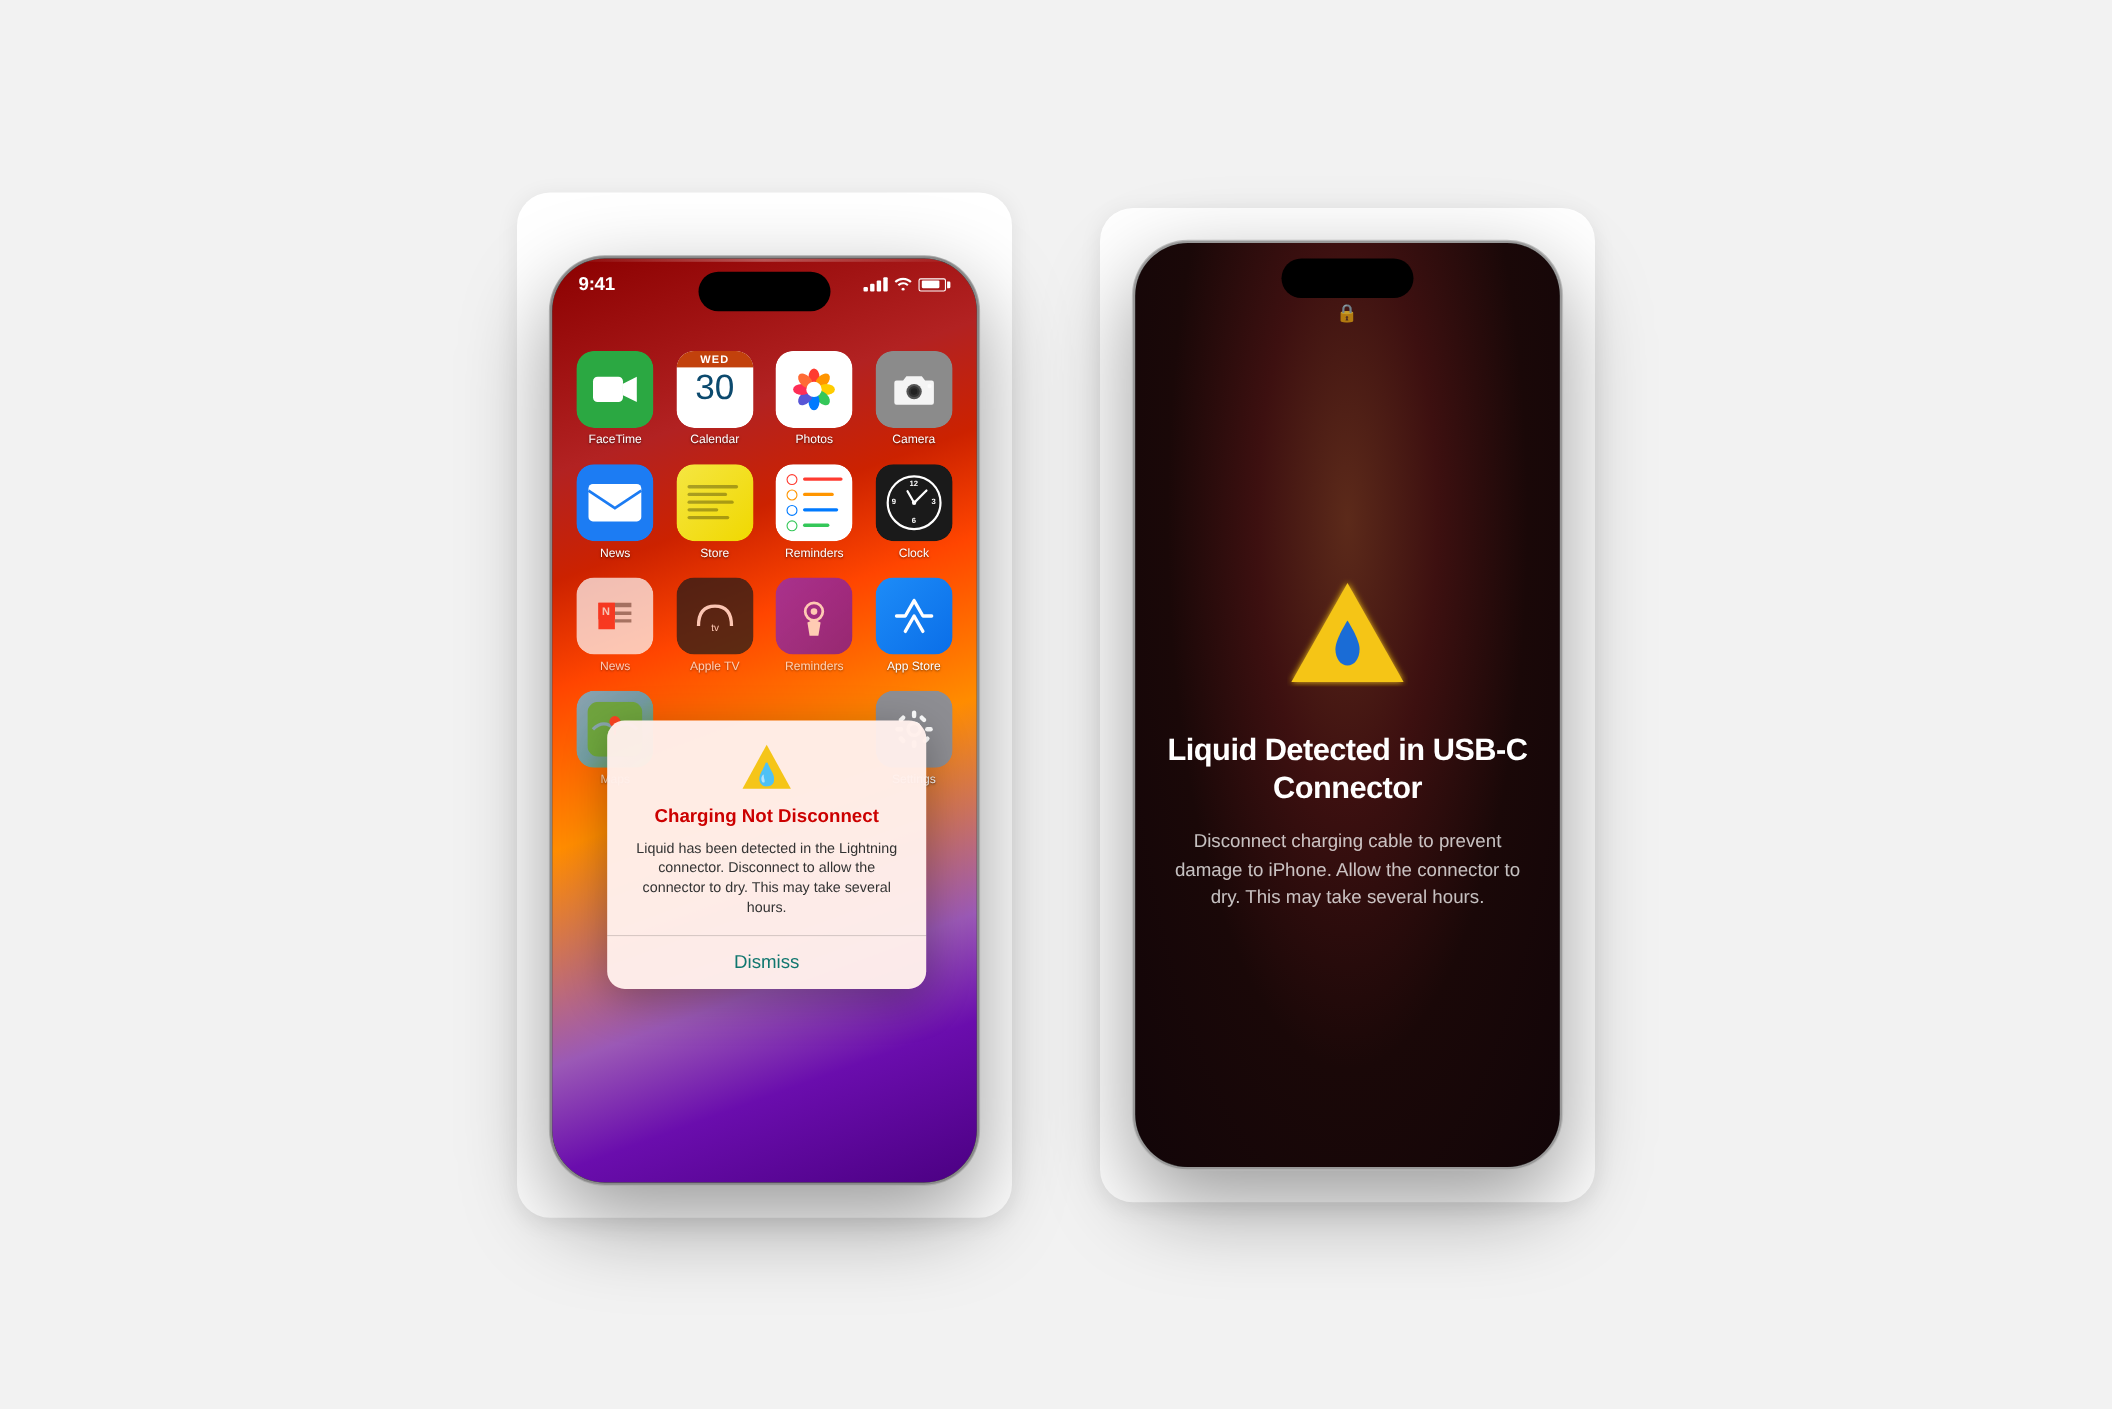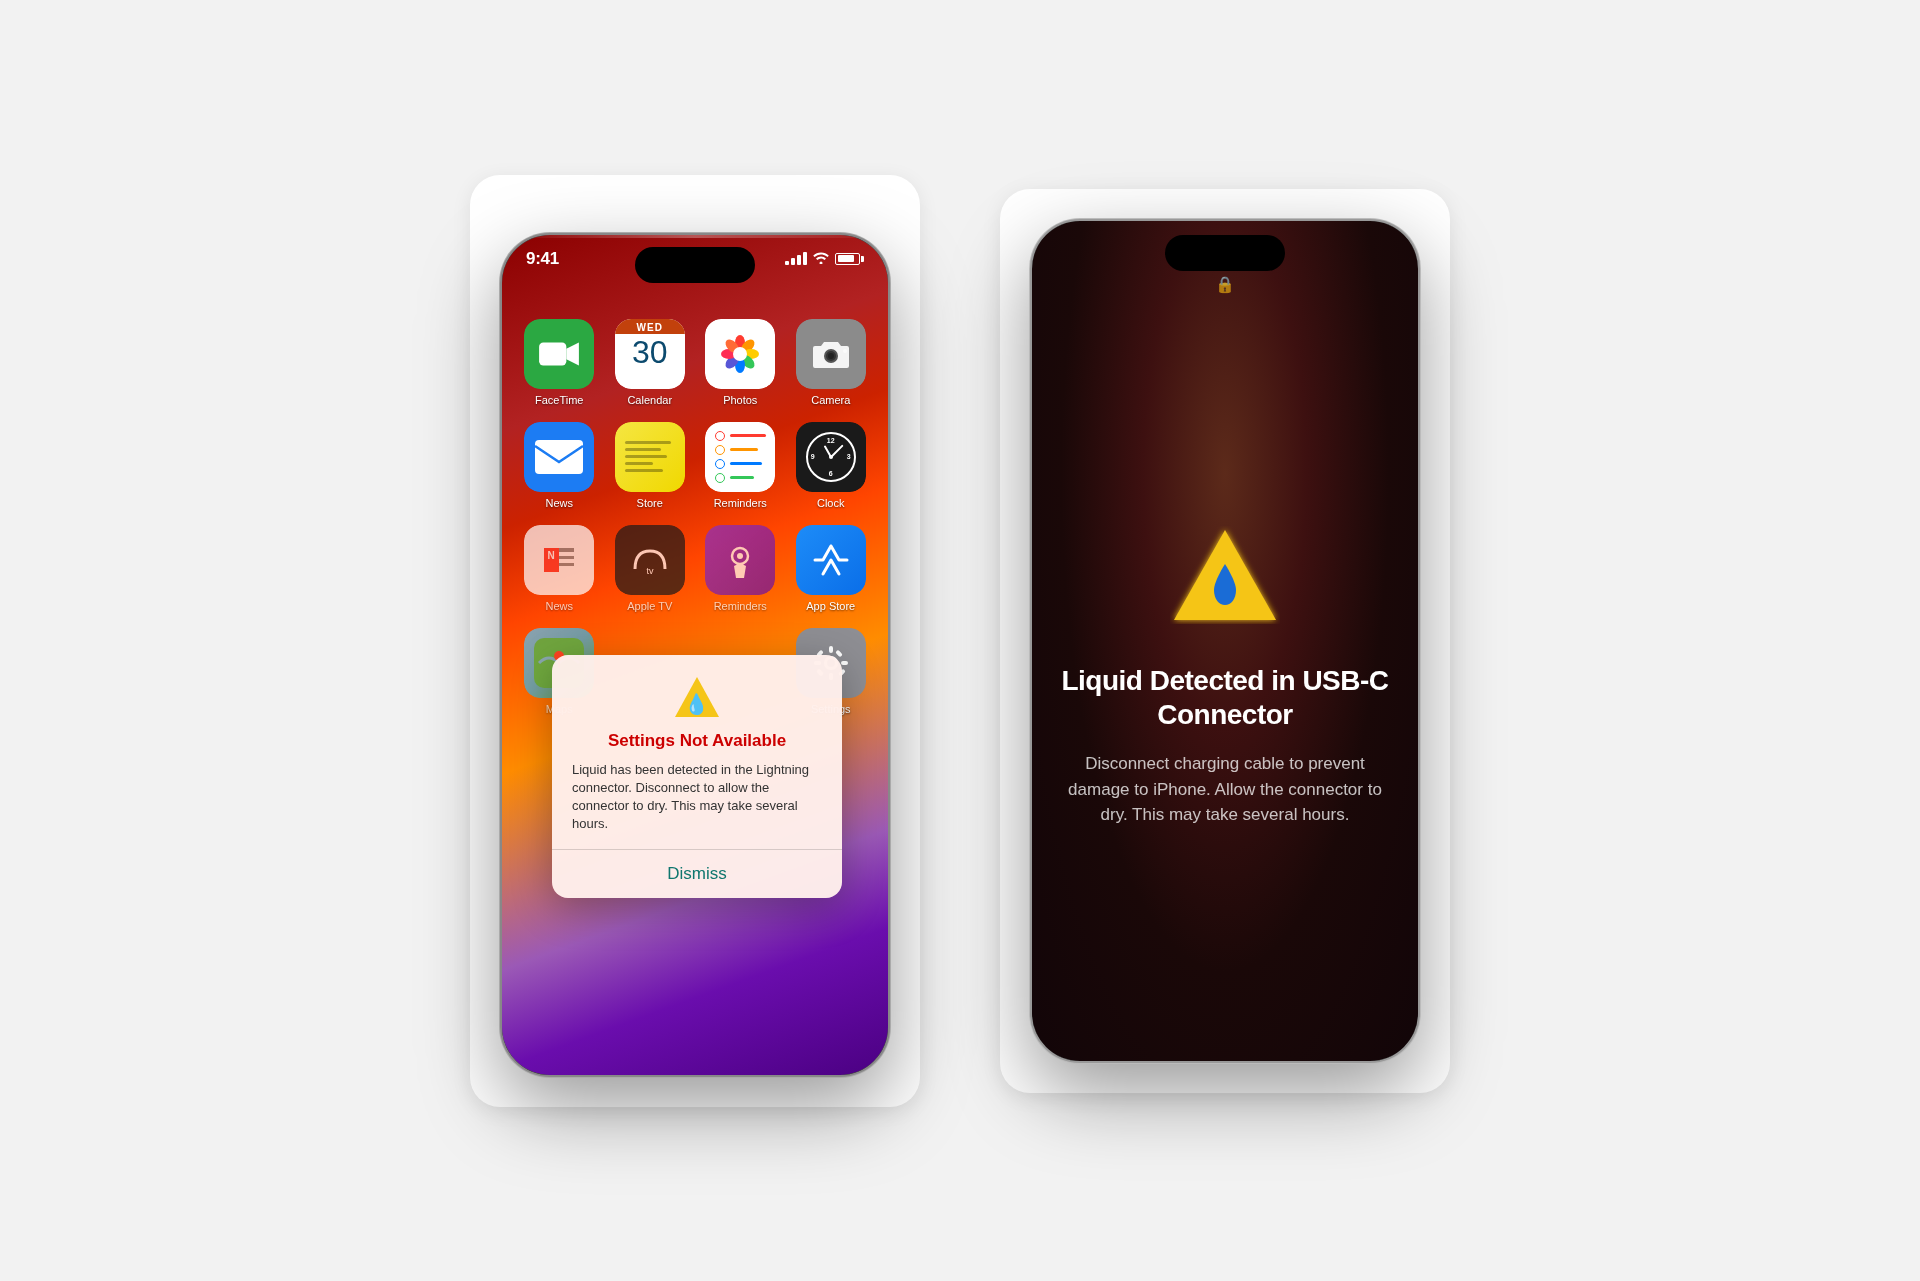--- a/index.html
+++ b/index.html
@@ -144,21 +144,21 @@
       color: #CC0000;
       font-size: 17px;
       font-weight: 700;
       text-align: center;
       margin-bottom: 10px;
     }
 
     .alert-body {
       color: #333;
       font-size: 13px;
-      text-align: left;
+      text-align: center;
       line-height: 1.4;
       margin-bottom: 16px;
     }
 
     .alert-divider {
       height: 1px;
       background: rgba(0,0,0,0.15);
       margin: 0 -20px;
     }
 
@@ -821,21 +821,21 @@
 
         </div>
 
         <div class="alert-popup">
           <div class="alert-warning-icon">
             <svg width="48" height="44" viewBox="0 0 48 44">
               <polygon points="24,2 46,42 2,42" fill="#F5C518"></polygon>
               <text x="24" y="36" font-size="20" text-anchor="middle" fill="#1A5FBF">💧</text>
             </svg>
           </div>
-          <div class="alert-title">Settings Not Available</div>
+          <div class="alert-title">Charging Not Disconnect</div>
           <div class="alert-body">Liquid has been detected in the Lightning connector. Disconnect to allow the connector to dry. This may take several hours.</div>
           <div class="alert-divider"></div>
           <div class="alert-dismiss">Dismiss</div>
         </div>
 
       </div>
     </div>
   </div>
 
   <div class="phone-section">

